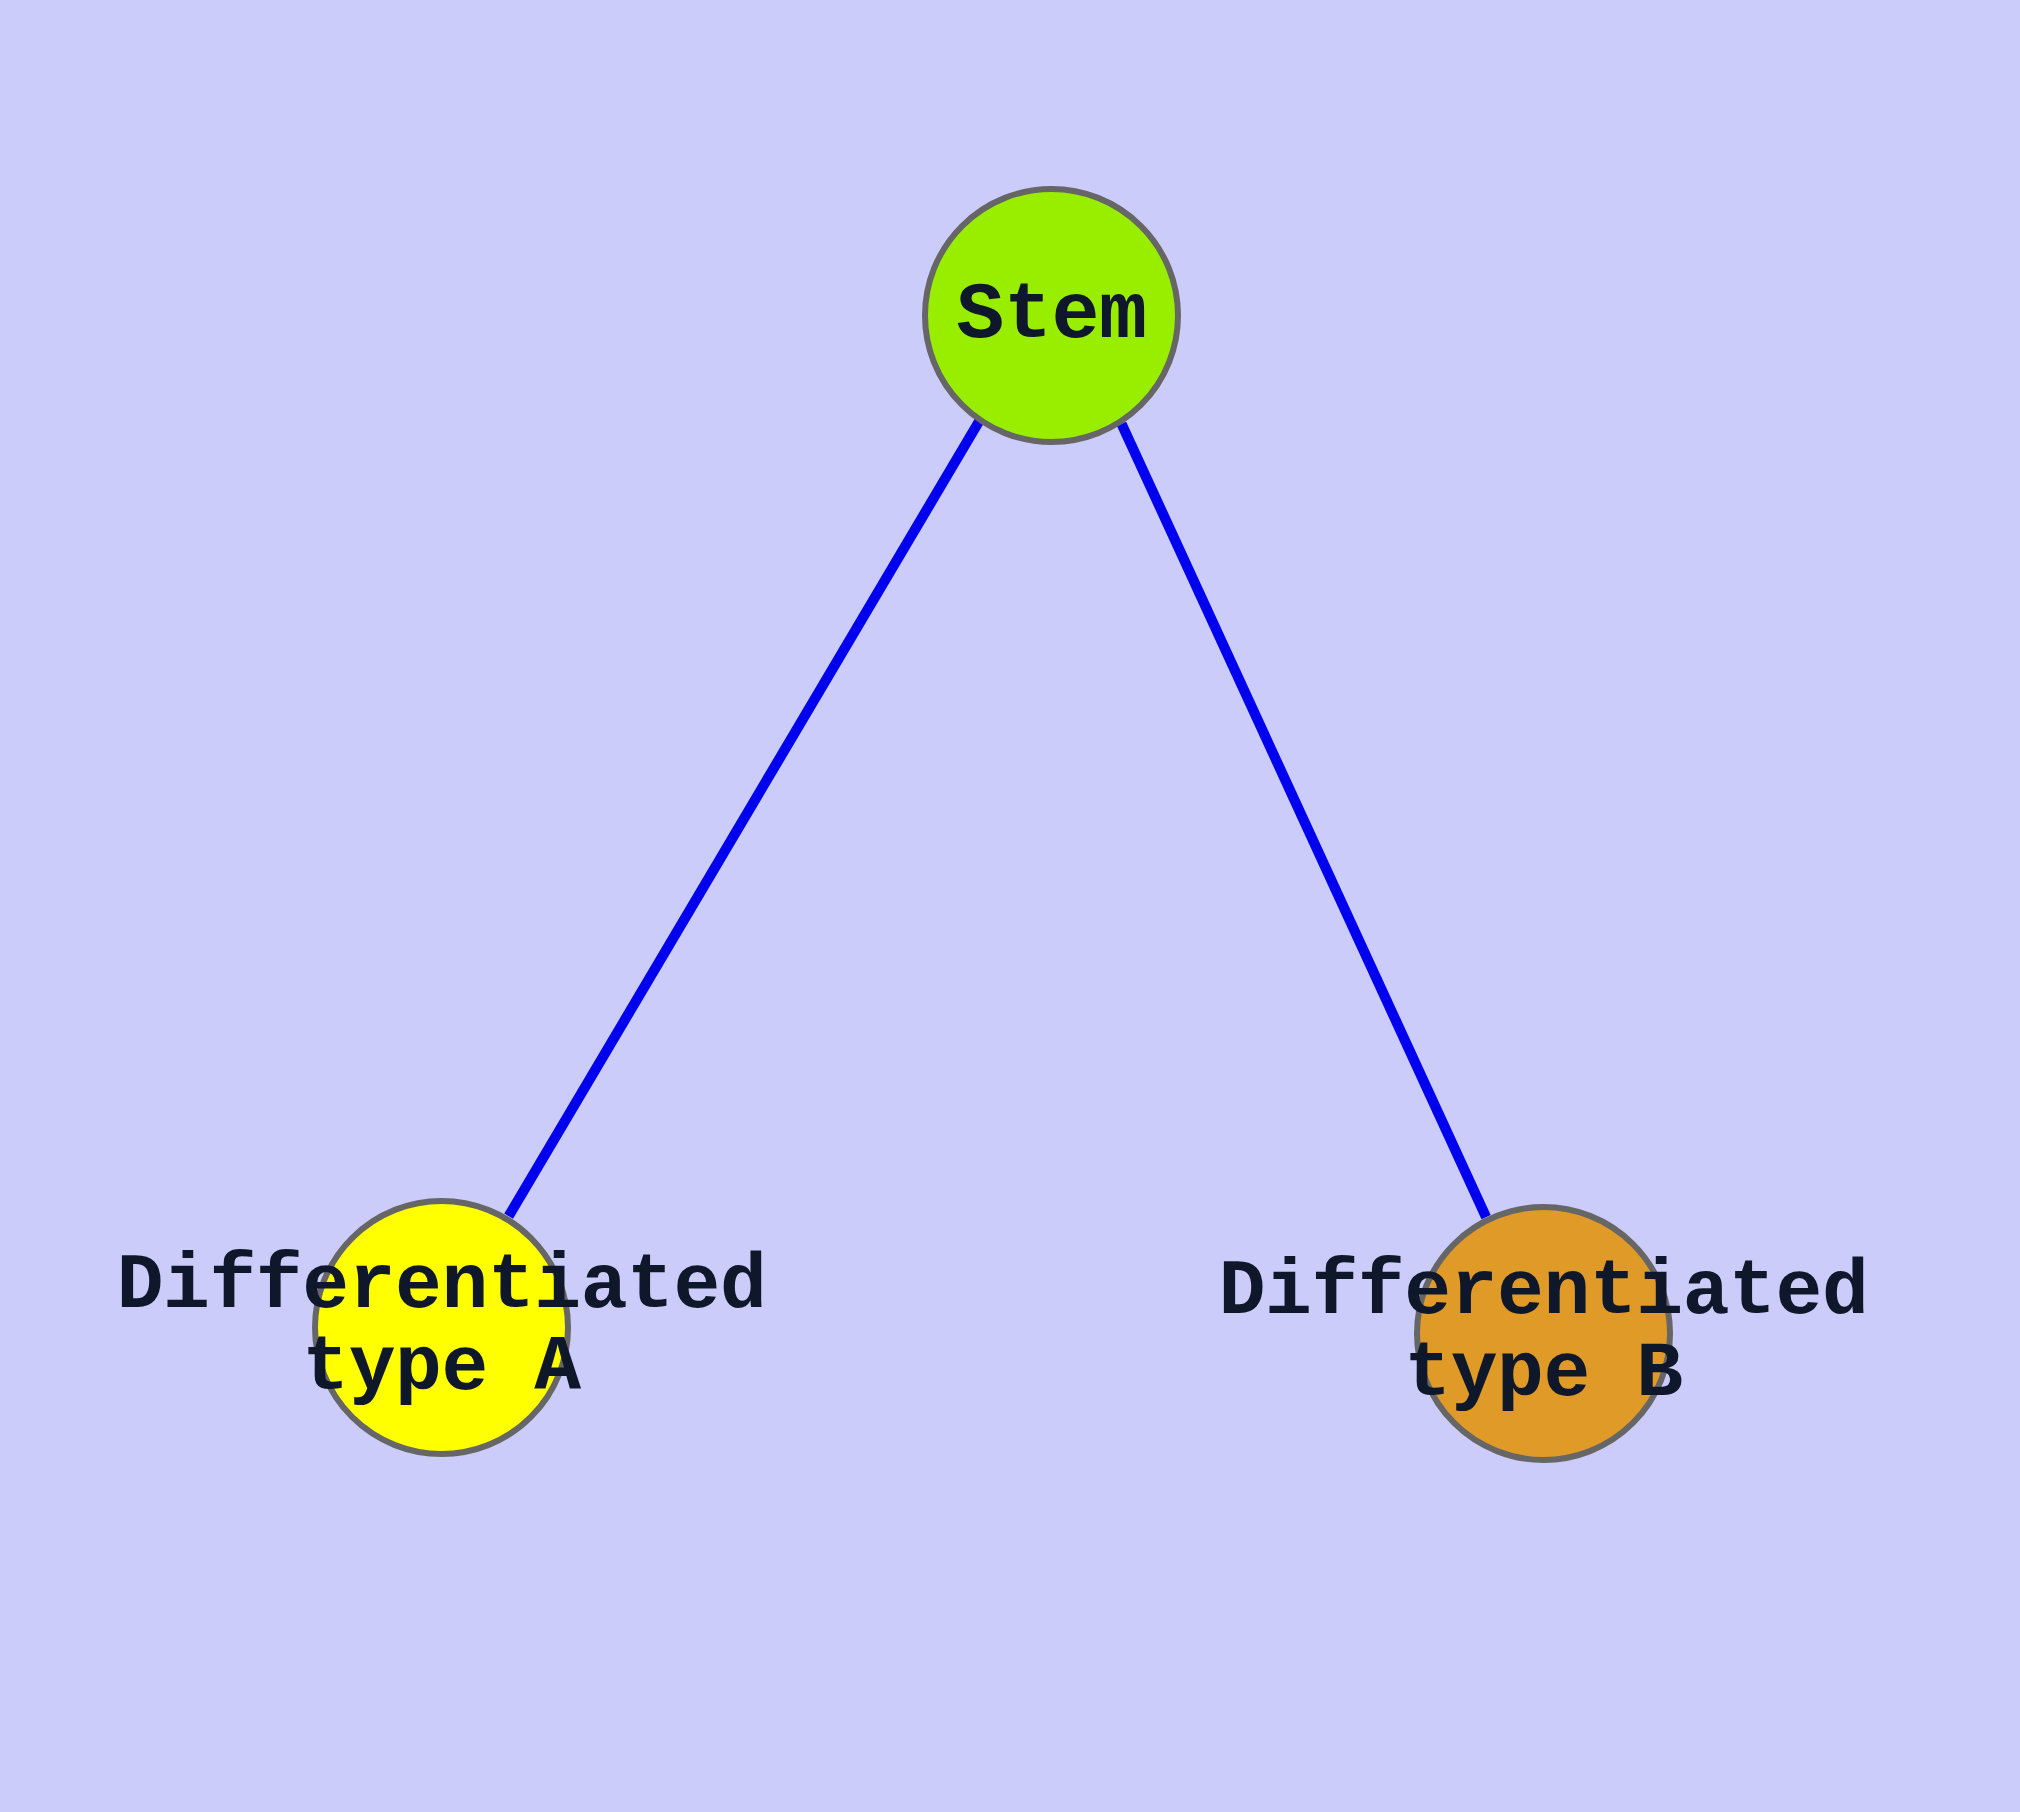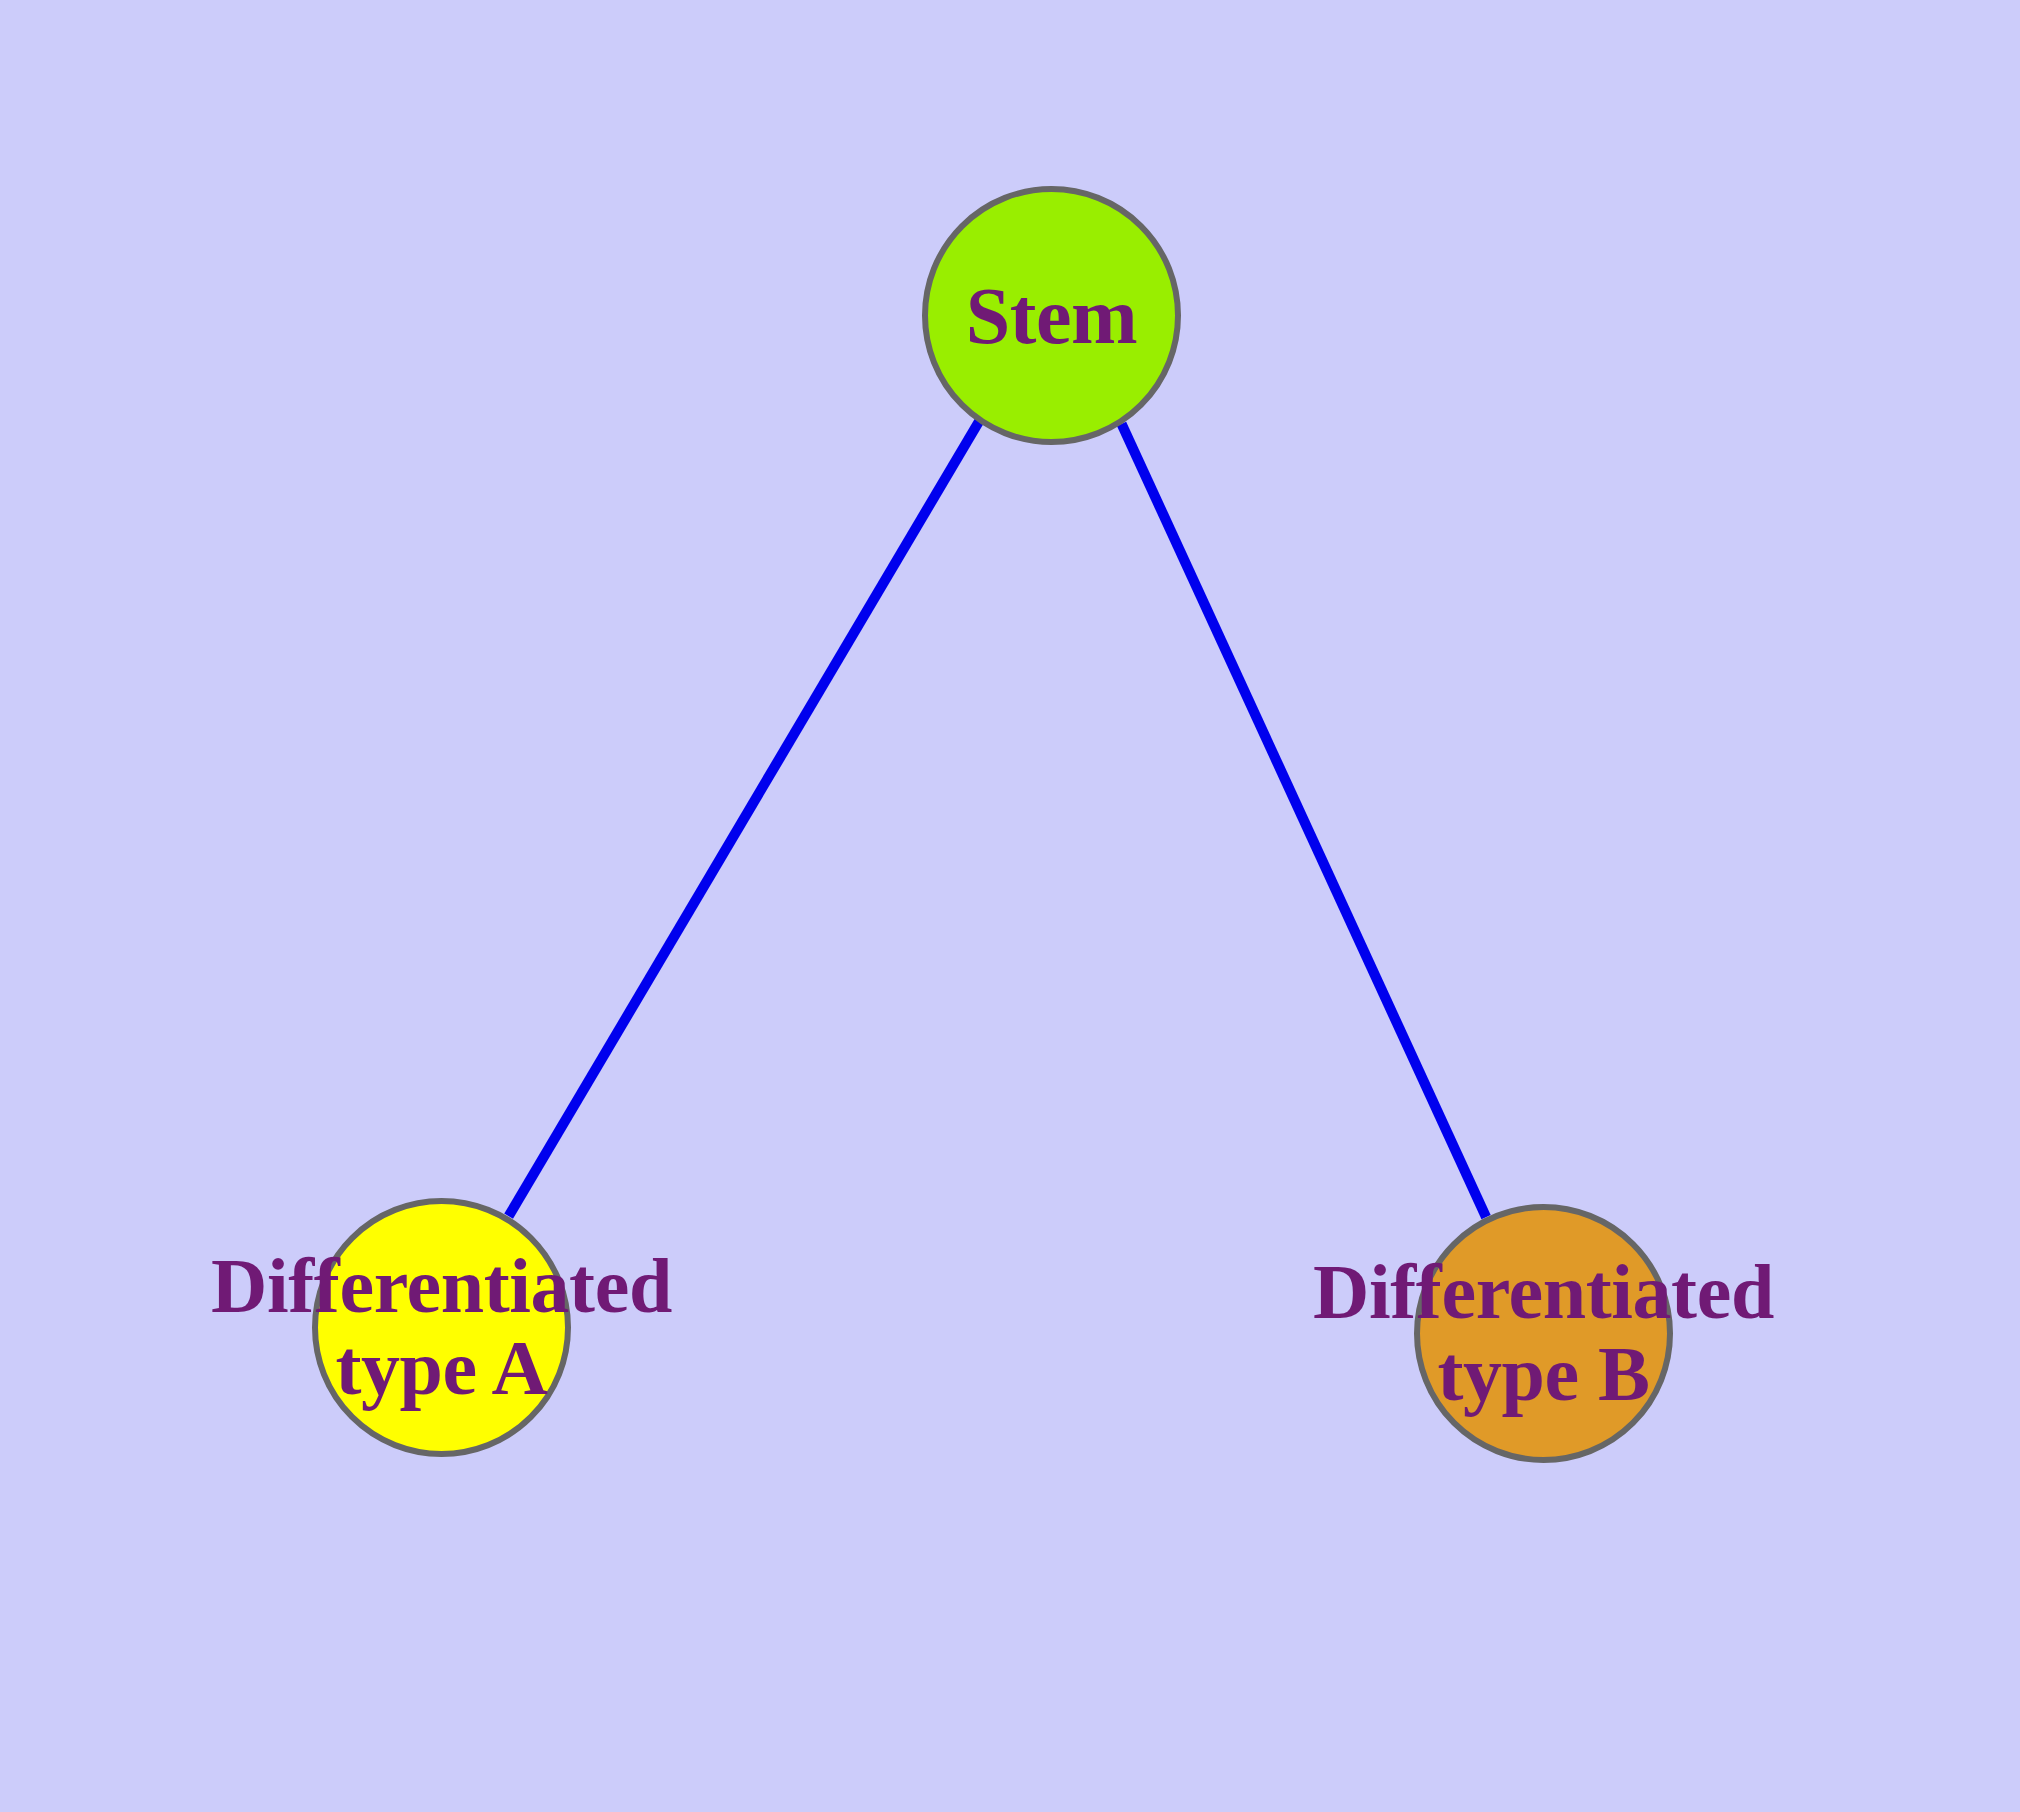--- a/index.html
+++ b/index.html
@@ -35,22 +35,22 @@
     align-items: center;
     justify-content: center;
   }
   .node-label {
     position: absolute;
     left: 50%;
     top: 50%;
     transform: translate(-50%, -50%);
     white-space: pre;
     text-align: center;
-    color: #701a75;
-    font-family: Liberation Serif, serif;
+    color: #0f172a;
+    font-family: Liberation Mono, monospace;
     font-weight: bold;
     font-size: 78px;
     line-height: 1.06;
     letter-spacing: -0.4px;
   }
   #node-stem {
     left: 922px;
     top: 186px;
     width: 259px;
     height: 259px;

